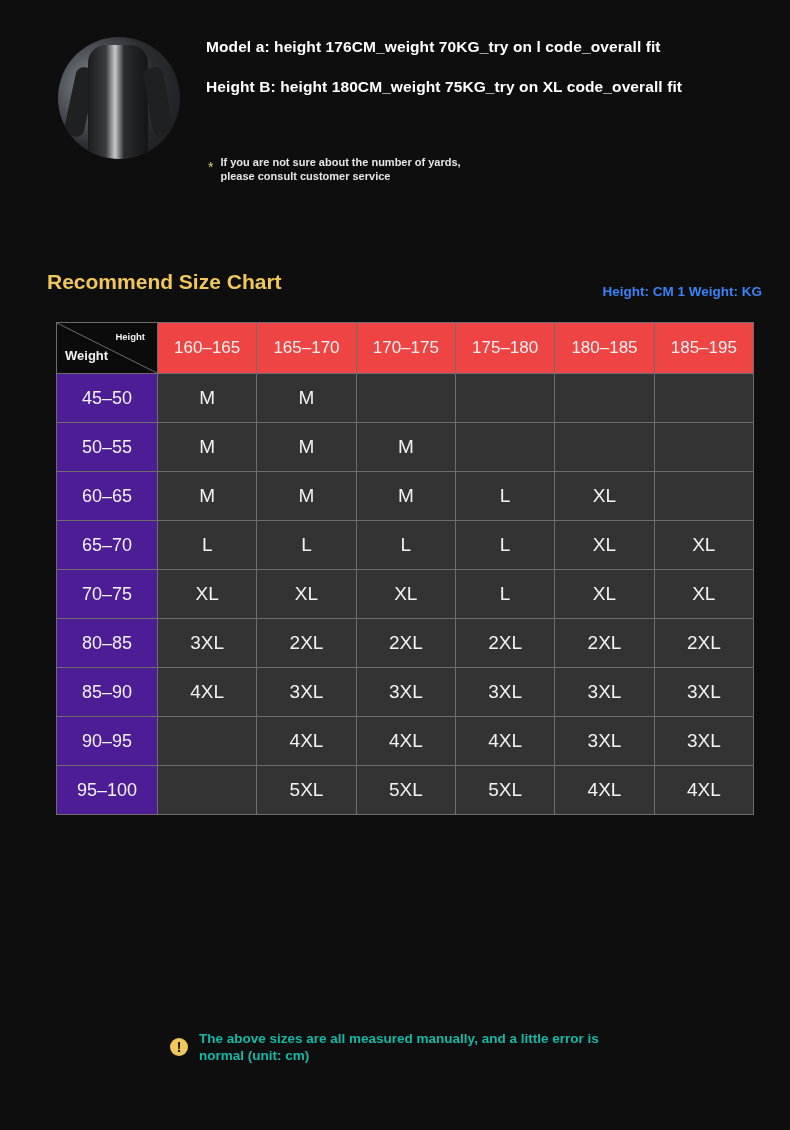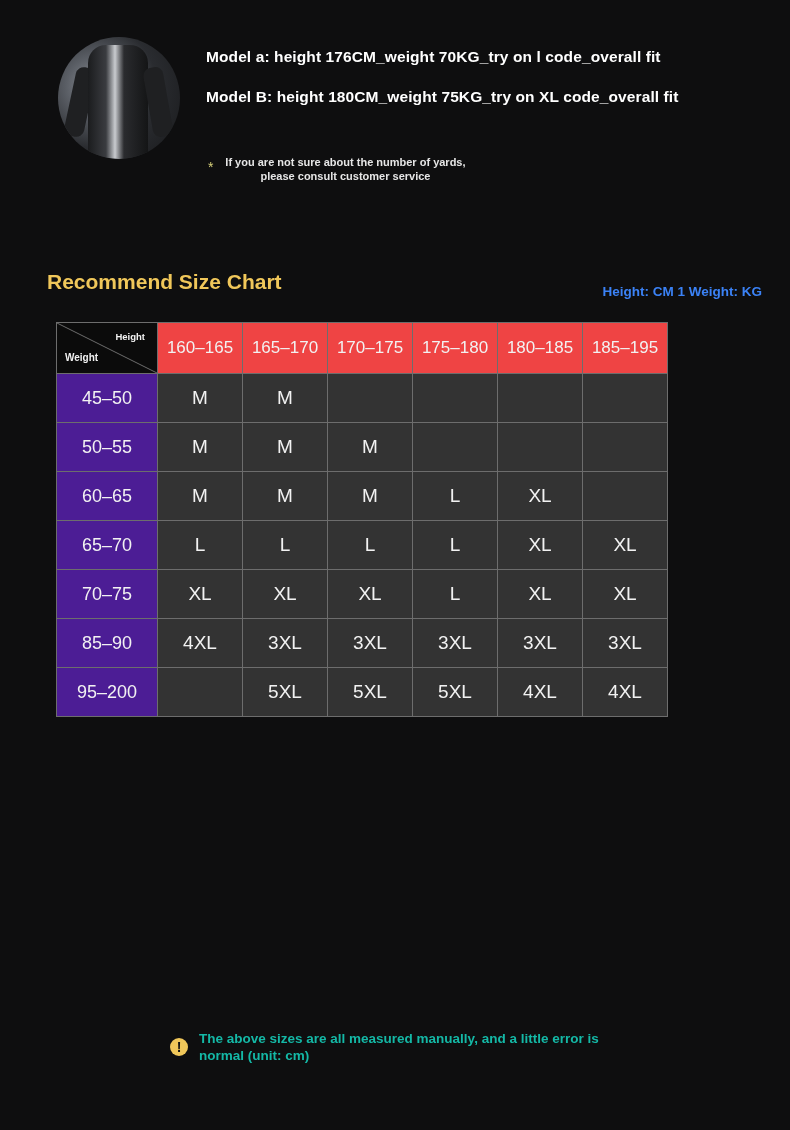--- a/index.html
+++ b/index.html
@@ -17,64 +17,64 @@
     overflow: hidden;
     background: radial-gradient(circle at 30% 40%, #8b8f96 0%, #5b5f66 25%, #2a2c30 55%, #17181a 100%);
   }
   .avatar .jacket {
     position: absolute; left: 30px; top: 8px; width: 60px; height: 120px;
     background: linear-gradient(90deg, #1b1c1e 0%, #3a3c40 30%, #c9cbcf 45%, #2a2b2e 60%, #141516 100%);
     border-radius: 18px 18px 4px 4px;
   }
   .avatar .arm-l { position: absolute; left: 12px; top: 30px; width: 20px; height: 70px; background: #1f2022; transform: rotate(12deg); border-radius: 8px; }
   .avatar .arm-r { position: absolute; right: 12px; top: 30px; width: 20px; height: 70px; background: #1f2022; transform: rotate(-10deg); border-radius: 8px; }
-  .models { position: absolute; left: 206px; top: 48px; }
+  .models { position: absolute; left: 206px; top: 38px; }
   .model-line { font-weight: bold; font-size: 15.5px; margin: 0 0 22px 0; letter-spacing: 0.1px; white-space: nowrap; line-height: 18px; }
   .note { position: absolute; left: 208px; top: 155px; display: flex; align-items: flex-start; }
   .note .star { color: #d8d27a; font-size: 14px; margin-right: 7px; margin-top: 4px; }
-  .note .txt { font-size: 11px; font-weight: bold; line-height: 14px; color: #e6e6e6; width: 250px; text-align: center; }
+  .note .txt { font-size: 11px; font-weight: bold; line-height: 14px; color: #e6e6e6; width: 250px; }
   .title { position: absolute; left: 47px; top: 270px; font-size: 21px; font-weight: bold; color: #f0c75a; }
   .units { position: absolute; right: 28px; top: 284px; font-size: 13.5px; font-weight: bold; color: #3b82f6; }
   table.size {
     position: absolute; left: 56px; top: 322px;
     border-collapse: collapse;
-    width: 612px;
+    width: 698px;
   }
   table.size td, table.size th {
     border: 1px solid #6d6d6d;
     text-align: center; padding: 0;
     font-weight: normal;
     font-size: 19px; color: #f2f2f2;
   }
   table.size thead th { background: #ef4444; height: 50px; font-size: 17px; }
   table.size tbody td { background: #333333; height: 48px; }
   table.size tbody th { background: #4c1d95; font-size: 18px; width: 100px; }
   th.corner { position: relative; width: 100px; background: #0b0b0b !important; }
   th.corner svg { position: absolute; left: 0; top: 0; width: 100%; height: 100%; }
   th.corner .h-lbl { position: absolute; right: 12px; top: 8px; font-size: 9.5px; font-weight: bold; }
-  th.corner .w-lbl { position: absolute; left: 8px; bottom: 10px; font-size: 10px; font-weight: bold; }
+  th.corner .w-lbl { position: absolute; left: 8px; bottom: 10px; font-size: 13px; font-weight: bold; }
   .footer { position: absolute; left: 170px; top: 1030px; display: flex; align-items: center; }
   .footer .warn {
     width: 18px; height: 18px; border-radius: 50%; background: #f0c75a; color: #111;
     font-weight: bold; font-size: 14px; text-align: center; line-height: 18px; margin-right: 11px;
   }
   .footer .txt { color: #14b8a6; font-size: 13.5px; font-weight: bold; line-height: 17px; width: 430px; }
 </style>
 </head>
 <body>
 
 <div class="avatar">
   <div class="arm-l"></div>
   <div class="jacket"></div>
   <div class="arm-r"></div>
 </div>
 
 <div class="models">
   <div class="model-line">Model a: height 176CM_weight 70KG_try on l code_overall fit</div>
-  <div class="model-line">Model B: height 180CM_weight 75KG_try on XL code_overall fit</div>
+  <div class="model-line">Height B: height 180CM_weight 75KG_try on XL code_overall fit</div>
 </div>
 
 <div class="note">
   <span class="star">*</span>
   <span class="txt">If you are not sure about the number of yards, please consult customer service</span>
 </div>
 
 <div class="title">Recommend Size Chart</div>
 <div class="units">Height: CM 1 Weight: KG</div>
 
@@ -136,30 +136,48 @@
       <tr>
         <th>70–75</th>
         <td>XL</td>
         <td>XL</td>
         <td>XL</td>
         <td>L</td>
         <td>XL</td>
         <td>XL</td>
       </tr>
       <tr>
+        <th>80–85</th>
+        <td>3XL</td>
+        <td>2XL</td>
+        <td>2XL</td>
+        <td>2XL</td>
+        <td>2XL</td>
+        <td>2XL</td>
+      </tr>
+      <tr>
         <th>85–90</th>
         <td>4XL</td>
         <td>3XL</td>
         <td>3XL</td>
         <td>3XL</td>
         <td>3XL</td>
         <td>3XL</td>
       </tr>
       <tr>
-        <th>95–200</th>
+        <th>90–95</th>
+        <td></td>
+        <td>4XL</td>
+        <td>4XL</td>
+        <td>4XL</td>
+        <td>3XL</td>
+        <td>3XL</td>
+      </tr>
+      <tr>
+        <th>95–100</th>
         <td></td>
         <td>5XL</td>
         <td>5XL</td>
         <td>5XL</td>
         <td>4XL</td>
         <td>4XL</td>
       </tr>
     </tbody>
 </table>
 

